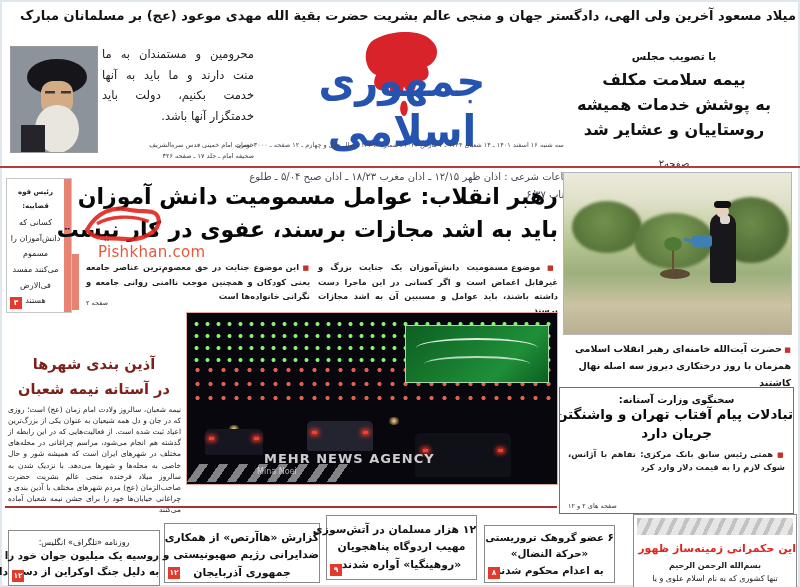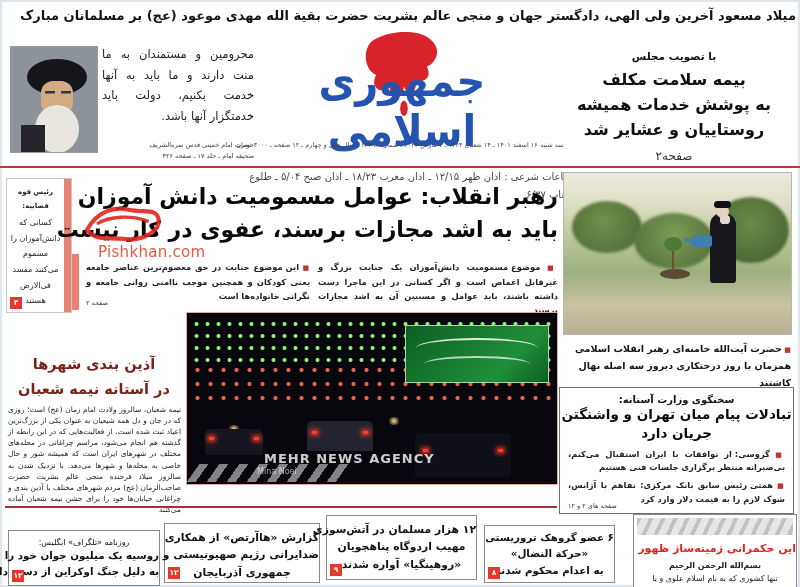--- a/index.html
+++ b/index.html
@@ -23,21 +23,21 @@
   .logo-wrap{left:252px;top:34px;width:300px;height:102px;text-align:center;}
   .logo-text{position:absolute;left:0;right:0;top:26px;font-size:40px;font-weight:bold;color:#2553b0;
     letter-spacing:-1px;transform:scaleY(1.08);}
   .logo-splash{position:absolute;left:108px;top:-2px;width:86px;height:86px;}
   .issue-line{left:228px;top:140px;width:344px;text-align:center;font-size:6.5px;color:#474754;line-height:1.8;}
   .prayer-line{left:228px;top:168px;width:344px;text-align:right;font-size:10px;color:#474754;line-height:1.8;}
 
   .insurance{left:560px;top:50px;width:228px;text-align:center;color:#111;}
   .insurance .kicker{font-size:10.5px;font-weight:bold;margin-bottom:6px;}
   .insurance .hl{font-size:16px;font-weight:bold;line-height:1.55;white-space:nowrap;}
-  .insurance .pref{font-size:12px;color:#333;margin-top:7px;}
+  .insurance .pref{font-size:10px;color:#333;margin-top:16px;}
 
   .rule-red{left:0;top:166px;width:800px;height:2px;background:#b43c3c;}
 
   
   .judiciary{left:6px;top:178px;width:64px;height:133px;border:1px solid #c8c8c8;background:#fff;}
   .judiciary .bar{position:absolute;right:0;top:0;width:7px;height:100%;background:#e88273;}
   .judiciary .txt{position:absolute;right:10px;left:3px;top:7px;font-size:8px;line-height:1.95;
     text-align:center;color:#1c1c1c;}
   .judiciary .kick{font-size:7px;font-weight:bold;margin-bottom:2px;}
   .badge{position:absolute;left:3px;bottom:3px;width:12px;height:12px;background:#e23b2e;color:#fff;
@@ -193,23 +193,22 @@
     <div class="abs" style="left:152px;top:32px;width:13px;height:13px;border-radius:50%;background:#e6d2ba;"></div>
     <div class="abs" style="left:150px;top:28px;width:17px;height:7px;border-radius:6px;background:#101014;"></div>
     <div class="abs" style="left:156px;top:42px;width:10px;height:9px;border-radius:40%;background:#ddd8d0;"></div>
     <div class="abs" style="left:128px;top:62px;width:20px;height:12px;background:#3f7fb4;border-radius:3px;"></div>
     <div class="abs" style="left:120px;top:66px;width:10px;height:3px;background:#3f7fb4;transform:rotate(18deg);"></div>
   </div>
   <div class="abs tp-cap cap-bullet">حضرت آیت‌الله خامنه‌ای رهبر انقلاب اسلامی همزمان با روز درختکاری دیروز سه اصله نهال کاشتند</div>
 
   <div class="abs dip-box">
     <div class="kick">سخنگوی وزارت آستانه:</div>
-    <div class="hl">تبادلات پیام میان تهران و واشنگتن</div>
+    <div class="hl">تبادلات پیام آفتاب تهران و واشنگتن</div>
     <div class="hl">جریان دارد</div>
-    <div class="dip-bullet">گروسی: از توافقات با ایران استقبال می‌کنم، بی‌صبرانه منتظر برگزاری جلسات فنی هستیم</div>
     <div class="dip-bullet">همتی رئیس سابق بانک مرکزی: تفاهم با آژانس، شوک لازم را به قیمت دلار وارد کرد</div>
     <div class="dip-pref">صفحه های ۲ و ۱۲</div>
   </div>
 
   <div class="abs street">
     <div class="lights-g"></div>
     <div class="lights-r"></div>
     <div class="banner-green"></div>
     <div class="glow" style="left:40px;top:112px;"></div>
     <div class="glow" style="left:200px;top:104px;"></div>

